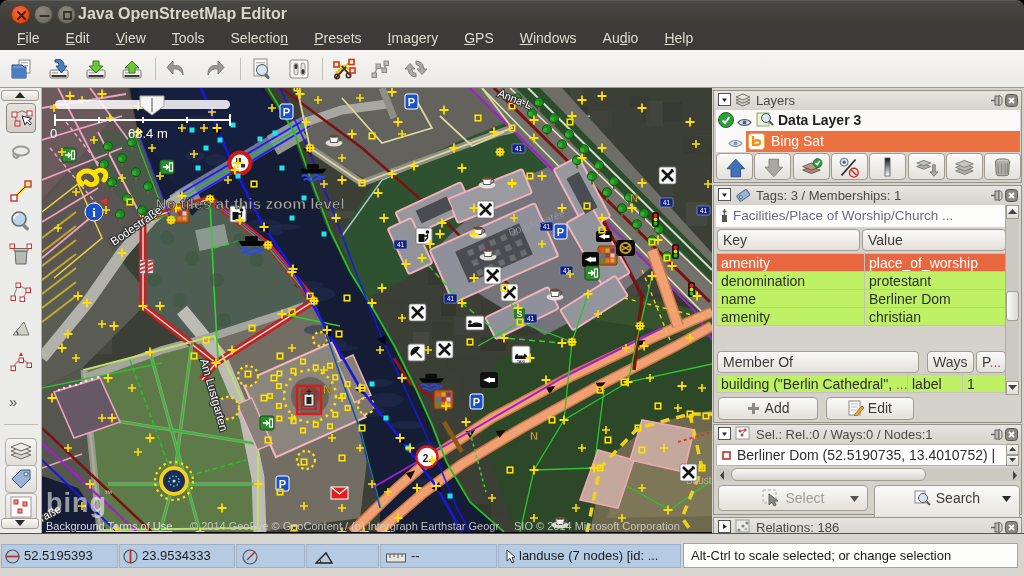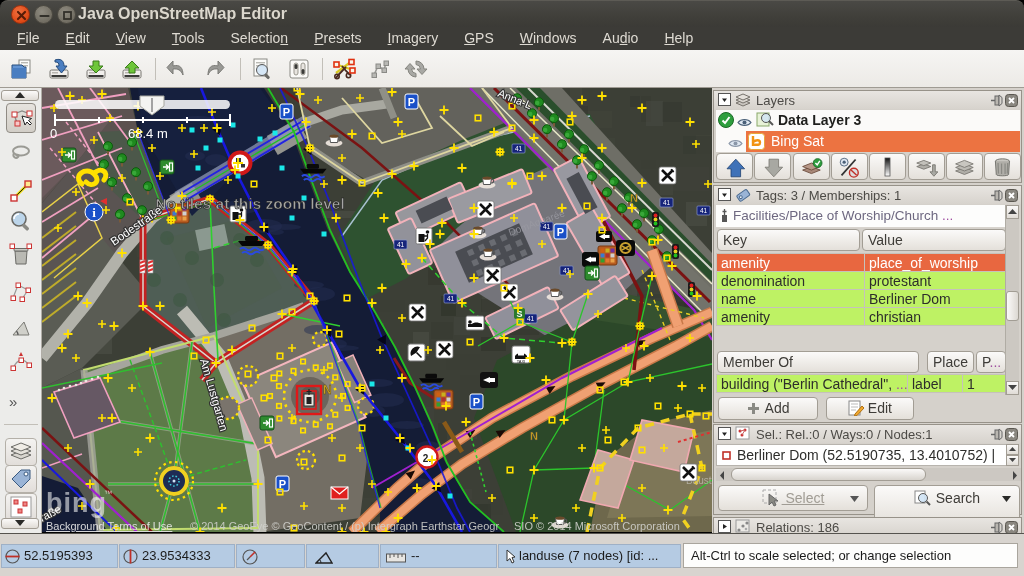--- a/index.html
+++ b/index.html
@@ -1472,21 +1472,21 @@
             <td style="width:143px;">name</td>
             <td style="">Berliner Dom</td>
           </tr>
           <tr>
             <td style="width:143px;">amenity</td>
             <td style="">christian</td>
           </tr>
         </tbody>
       </table>
       <div class="btn" style="left:3px;top:165px;width:202px;height:22px;text-align:left;padding-left:5px;line-height:20px;">Member Of</div>
-      <div class="btn" style="left:213px;top:165px;width:47px;height:22px;text-align:left;padding-left:5px;line-height:20px;">Place</div>
+      <div class="btn" style="left:213px;top:165px;width:47px;height:22px;text-align:left;padding-left:5px;line-height:20px;">Ways</div>
       <div class="btn" style="left:262px;top:165px;width:30px;height:22px;text-align:left;padding-left:5px;line-height:20px;">P<span style="color:#a050a0">...</span></div>
       <table class="kv" style="position:absolute;left:2px;top:188px;width:292px;">
         <tbody>
           <tr>
             <td style="width:186px;">building ("Berlin Cathedral", <span style="color:#a050a0">...</span></td>
             <td style="width:50px;">label</td>
             <td>1</td>
           </tr>
         </tbody>
       </table>
@@ -1561,21 +1561,21 @@
       </div>
       <div style="position:absolute;left:2px;top:43px;width:305px;height:13px;background:#ccc8c2;">
         <div style="position:absolute;left:0;width:13px;height:13px;"><svg width="13" height="13">
             <path d="M8 2 L4 6.5 L8 11 Z" fill="#444"></path>
           </svg></div>
         <div style="position:absolute;right:0;width:13px;height:13px;"><svg width="13" height="13">
             <path d="M5 2 L9 6.5 L5 11 Z" fill="#444"></path>
           </svg></div>
         <div style="position:absolute;left:15px;top:0px;width:195px;height:13px;background:linear-gradient(#fbfaf9,#d8d4ce);border:1px solid #a29d94;border-radius:6px;box-sizing:border-box;"></div>
       </div>
-      <div class="btn" style="left:4px;top:60px;width:150px;height:26px;line-height:24px;color:#a09c94;text-decoration:underline;"><svg width="20" height="18" style="vertical-align:-4px">
+      <div class="btn" style="left:4px;top:60px;width:150px;height:26px;line-height:24px;color:#a09c94;"><svg width="20" height="18" style="vertical-align:-4px">
           <rect x="1" y="1" width="13" height="13" fill="none" stroke="#aaa" stroke-dasharray="3,2"></rect>
           <path d="M7 5 L7 16 L10 13 L12 17 L14 16 L12 12 L16 12 Z" fill="#8a8a84" stroke="#666"></path>
         </svg> Select<svg width="9" height="6" style="position:absolute;right:8px;top:10px;">
           <path d="M0 0 L9 0 L4.5 6 Z" fill="#555"></path>
         </svg></div>
       <div class="btn" style="left:160px;top:60px;width:146px;height:40px;line-height:24px;"><svg width="18" height="16" style="vertical-align:-3px">
           <rect x="1" y="1" width="10" height="12" fill="#fff" stroke="#888"></rect>
           <circle cx="9" cy="8" r="4.5" fill="#cfe3f5" fill-opacity="0.9" stroke="#555"></circle>
           <path d="M12.5 11.5 L16 15" stroke="#555" stroke-width="2"></path>
         </svg> Search<svg width="9" height="6" style="position:absolute;right:8px;top:10px;">

